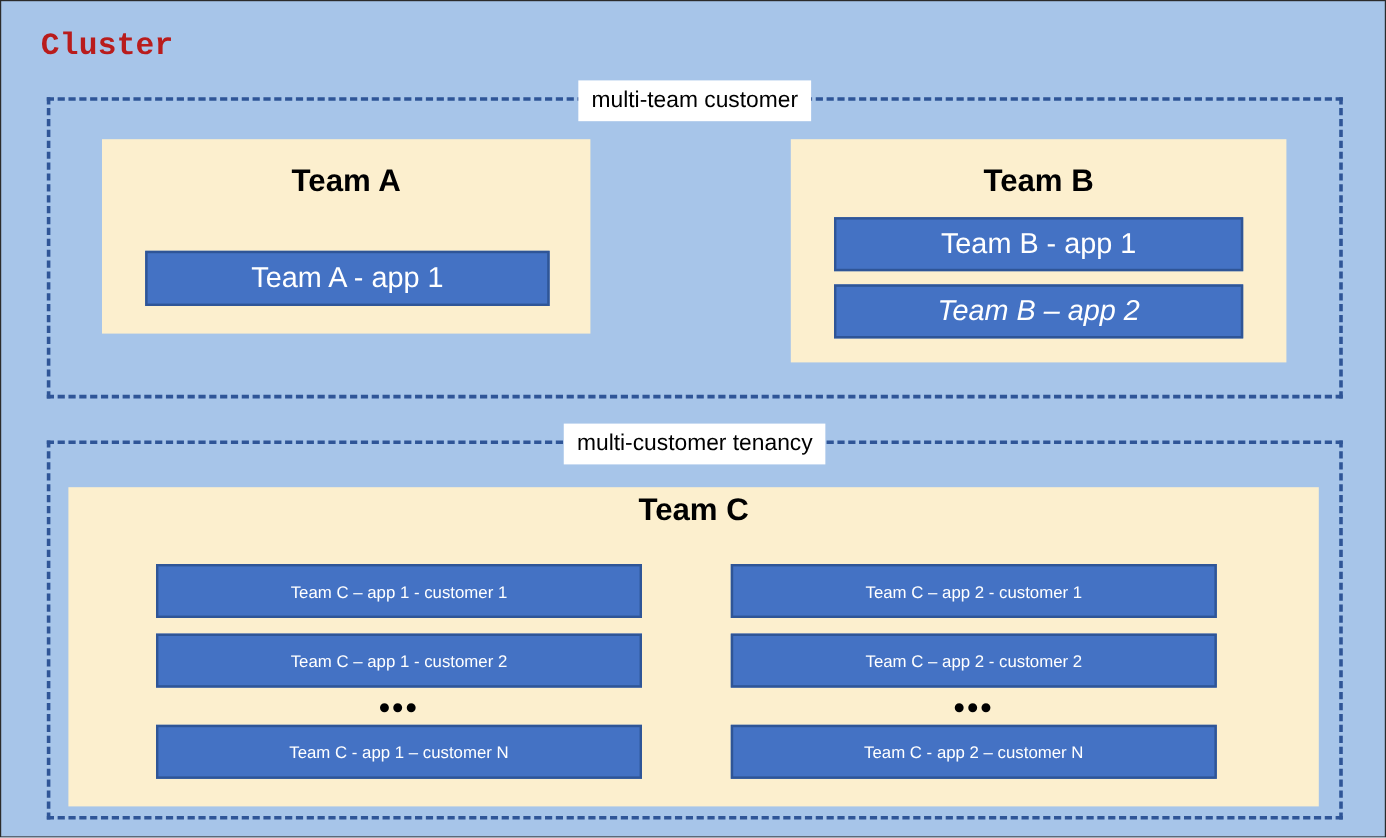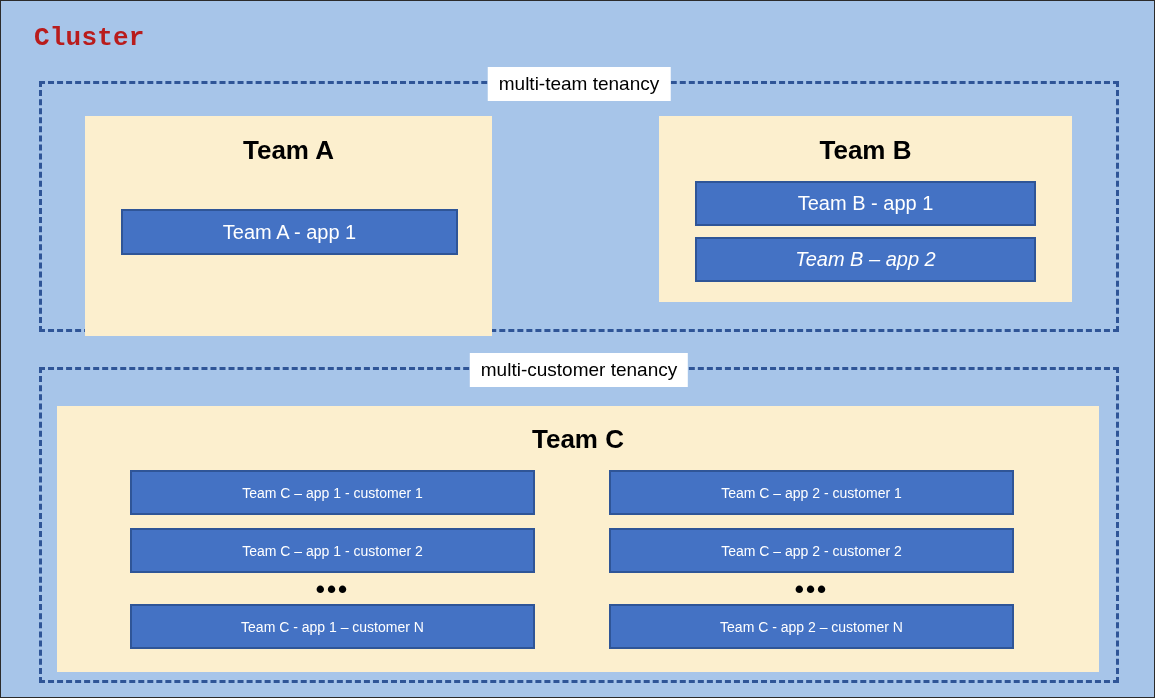--- a/index.html
+++ b/index.html
@@ -69,21 +69,21 @@
   
   .team-box {
     position: absolute;
     box-sizing: border-box;
     background: #FCEFCE;
   }
   .team-box.team-a {
     left: 84px;
     top: 115px;
     width: 407px;
-    height: 220px;
+    height: 162px;
   }
   .team-box.team-b {
     left: 658px;
     top: 115px;
     width: 413px;
     height: 186px;
   }
   .team-box.team-c {
     left: 56px;
     top: 405px;
@@ -93,31 +93,31 @@
 
   .team-title {
     text-align: center;
     font-size: 26px;
     font-weight: bold;
     color: #000000;
     margin-top: 18px;
     line-height: 32px;
   }
   .team-box.team-c .team-title {
-    margin-top: 17px;
+    margin-top: 2px;
   }
 
   
   .app-bar {
     position: absolute;
     box-sizing: border-box;
     background: #4472C4;
     border: 2px solid #2F5597;
     color: #FFFFFF;
-    font-size: 20px;
+    font-size: 24px;
     display: flex;
     align-items: center;
     justify-content: center;
     white-space: nowrap;
   }
 
   .app-bar.a1 { left: 36px;  top: 93px;  width: 337px; height: 46px; text-align: center; }
 
   .app-bar.b1 { left: 36px;  top: 65px;  width: 341px; height: 45px; }
   .app-bar.b2 { left: 36px;  top: 121px; width: 341px; height: 45px; font-style: italic; }
@@ -157,21 +157,21 @@
   }
 </style>
 </head>
 <body>
 
 <div class="cluster">
 
   <div class="cluster-title">Cluster</div>
 
   <div class="tenancy team-region">
-    <div class="tenancy-label">multi-team tenancy</div>
+    <div class="tenancy-label">multi-team customer</div>
   </div>
 
   <div class="team-box team-a">
     <div class="team-title">Team A</div>
     <div class="app-bar a1">Team A - app 1</div>
   </div>
 
   <div class="team-box team-b">
     <div class="team-title">Team B</div>
     <div class="app-bar b1">Team B - app 1</div>

